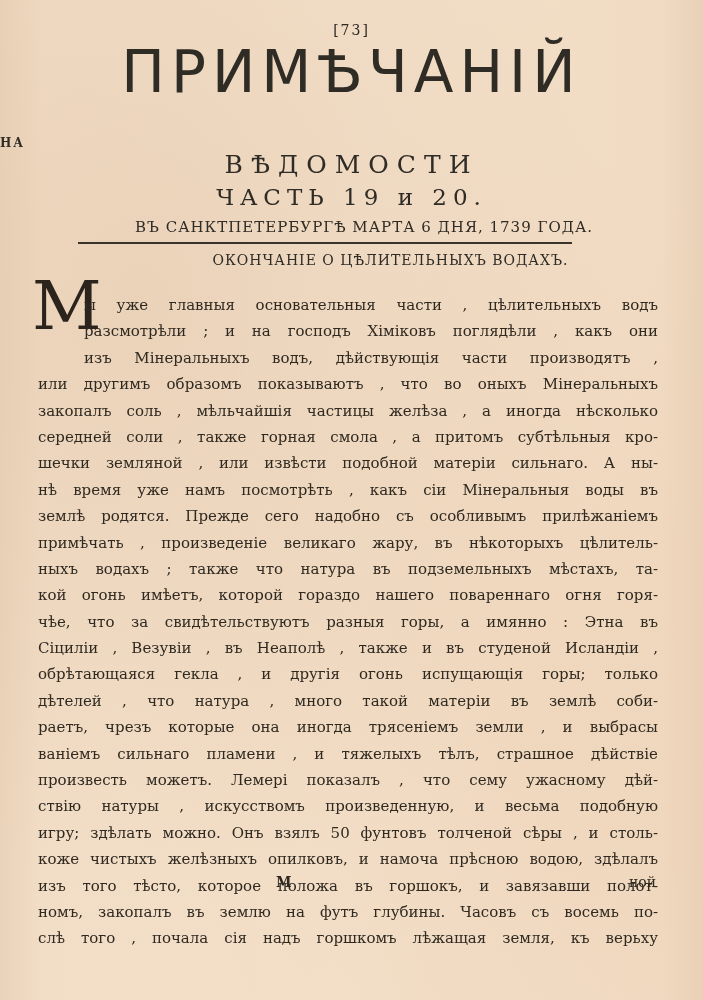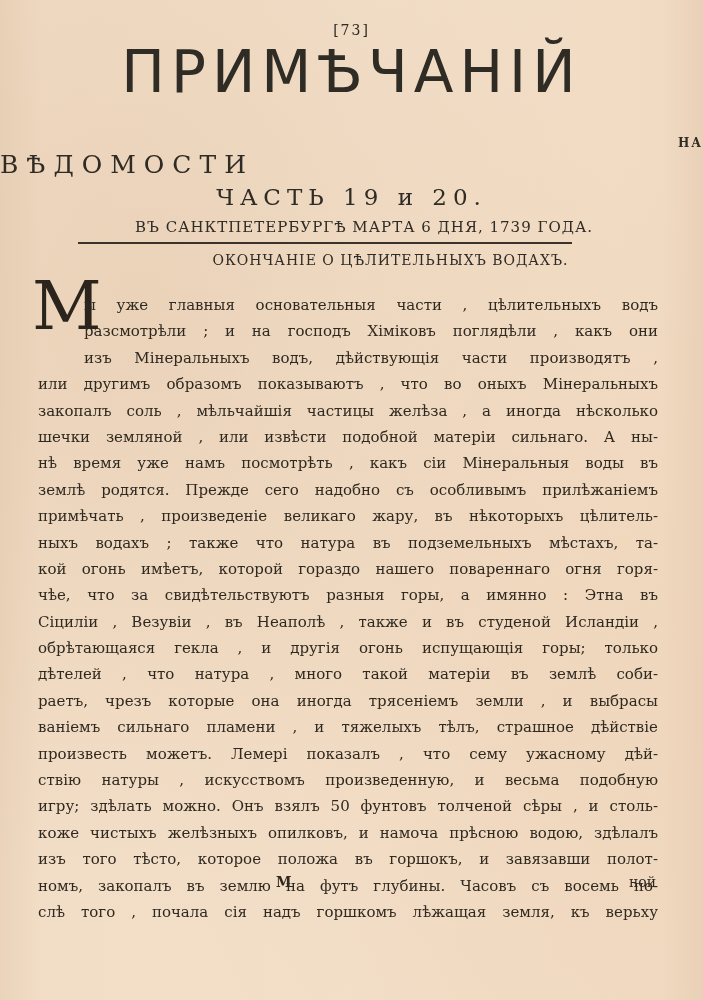--- a/index.html
+++ b/index.html
@@ -43,31 +43,31 @@
       font-size: 58px;
       letter-spacing: 6px;
       color: #2f2b25;
       font-weight: normal;
       line-height: 1.2;
     }
     .subtitle-na {
       position: absolute;
       top: 136px;
       left: 0; width: 703px;
-      text-align: right;
+      text-align: left;
       font-size: 12px;
       letter-spacing: 2px;
       font-weight: bold;
       color: #2f2b25;
     }
     .subtitle-vedomosti {
       position: absolute;
       top: 150px;
       left: 0; width: 703px;
-      text-align: left;
+      text-align: center;
       font-size: 25px;
       letter-spacing: 8px;
       color: #2f2b25;
     }
     .subtitle-part {
       position: absolute;
       top: 184px;
       left: 0; width: 703px;
       text-align: center;
       font-size: 23px;
@@ -170,20 +170,21 @@
   <div class="section-heading">ОКОНЧАНІЕ О ЦѢЛИТЕЛЬНЫХЪ ВОДАХЪ.</div>
 
   <div class="dropcap">М</div>
 
   <div class="body-text">
     <div class="line indent">ы уже главныя основательныя части , цѣлительныхъ водъ</div>
     <div class="line indent">разсмотрѣли ; и на господъ Хіміковъ поглядѣли , какъ они</div>
     <div class="line indent">изъ Мінеральныхъ водъ, дѣйствующія части производятъ ,</div>
     <div class="line">или другимъ образомъ показываютъ , что во оныхъ Мінеральныхъ</div>
     <div class="line">закопалъ соль , мѣльчайшія частицы желѣза , а иногда нѣсколько</div>
+    <div class="line">середней соли , также горная смола , а притомъ субтѣльныя кро-</div>
     <div class="line">шечки земляной , или извѣсти подобной матеріи сильнаго. А ны-</div>
     <div class="line">нѣ время уже намъ посмотрѣть , какъ сіи Мінеральныя воды въ</div>
     <div class="line">землѣ родятся.  Прежде сего надобно съ особливымъ прилѣжаніемъ</div>
     <div class="line">примѣчать , произведеніе великаго жару, въ нѣкоторыхъ цѣлитель-</div>
     <div class="line">ныхъ водахъ ; также что натура въ подземельныхъ мѣстахъ, та-</div>
     <div class="line">кой огонь имѣетъ, которой гораздо нашего повареннаго огня горя-</div>
     <div class="line">чѣе, что за свидѣтельствуютъ разныя горы,  а имянно : Этна въ</div>
     <div class="line">Сіциліи , Везувіи , въ Неаполѣ , также  и въ студеной Исландіи ,</div>
     <div class="line">обрѣтающаяся гекла , и другія  огонь  испущающія горы; только</div>
     <div class="line">дѣтелей , что натура ,  много такой матеріи  въ землѣ соби-</div>

